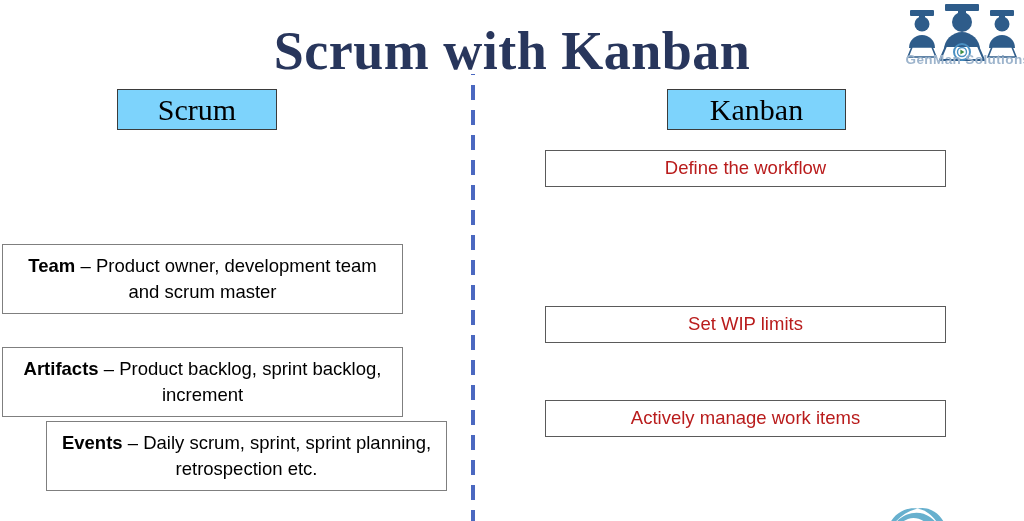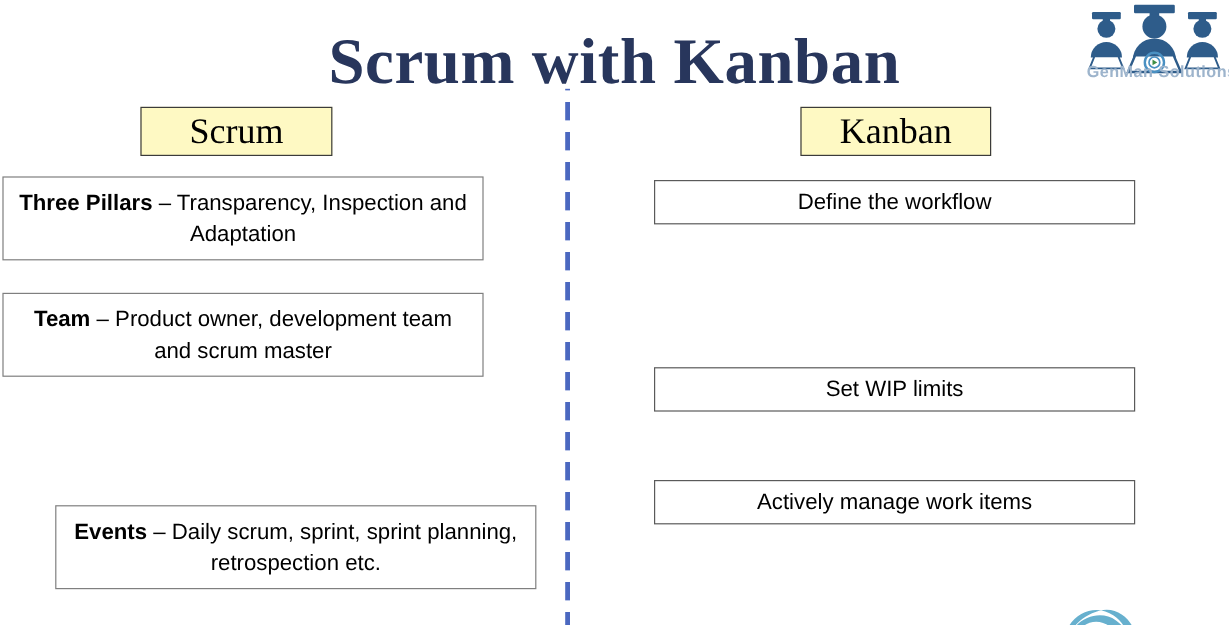--- a/index.html
+++ b/index.html
@@ -67,32 +67,32 @@
     background-image: linear-gradient(#4B68C0 60%, rgba(255,255,255,0) 0%);
     background-position: left;
     background-size: 4px 25px;
     background-repeat: repeat-y;
   }
 
   
   .col-header {
     position: absolute;
     border: 1px solid #3b3b3b;
-    background: #fef9c3;
+    background: #7dd3fc;
     display: flex;
     align-items: center;
     justify-content: center;
     font-family: "Liberation Serif", "DejaVu Serif", serif;
     font-size: 30px;
     font-weight: 400;
     color: #000000;
     line-height: 1;
   }
   #header-scrum  { left: 117px; top: 89px; width: 160px; height: 41px; }
-  #header-kanban { left: 667px; top: 89px; width: 159px; height: 41px; text-align: center; }
+  #header-kanban { left: 667px; top: 89px; width: 179px; height: 41px; text-align: center; }
 
   
   .scrum-box {
     position: absolute;
     left: 2px;
     width: 401px;
     height: 70px;
     border: 1px solid #7f7f7f;
     background: #ffffff;
     display: flex;
@@ -119,21 +119,21 @@
     width: 401px;
     height: 37px;
     border: 1px solid #5a5a5a;
     background: #ffffff;
     display: flex;
     align-items: center;
     justify-content: center;
     text-align: center;
     font-family: "Liberation Sans", sans-serif;
     font-size: 18.5px;
-    color: #000000;
+    color: #b91c1c;
     line-height: 1.2;
   }
   #kanban-box-0 { top: 150px; }
   #kanban-box-1 { top: 228px; }
   #kanban-box-2 { top: 306px; }
   #kanban-box-3 { top: 400px; }
   #kanban-box-4 { top: 462px; }
 
   
   .corner-arc {
@@ -193,32 +193,32 @@
     </svg>
     <div class="logo-text">GenMan Solutions</div>
   </div>
 
   <div class="divider"></div>
 
   <div class="col-header" id="header-scrum">Scrum</div>
 
   <div class="col-header" id="header-kanban">Kanban</div>
 
-  <div class="scrum-box" id="scrum-box-0">
-    <span>
-      <span class="term">Three Pillars</span><span> – </span><span>Transparency, Inspection and Adaptation</span>
-    </span>
-  </div>
 
   <div class="scrum-box" id="scrum-box-1">
     <span>
       <span class="term">Team</span><span> – </span><span>Product owner, development team and scrum master</span>
     </span>
   </div>
 
+  <div class="scrum-box" id="scrum-box-2">
+    <span>
+      <span class="term">Artifacts</span><span> – </span><span>Product backlog, sprint backlog, increment</span>
+    </span>
+  </div>
 
   <div class="scrum-box" id="scrum-box-3">
     <span>
       <span class="term">Events</span><span> – </span><span>Daily scrum, sprint, sprint planning, retrospection etc.</span>
     </span>
   </div>
 
   <div class="kanban-box" id="kanban-box-0">Define the workflow</div>
   <div class="kanban-box" id="kanban-box-2">Set WIP limits</div>
   <div class="kanban-box" id="kanban-box-3">Actively manage work items</div>

